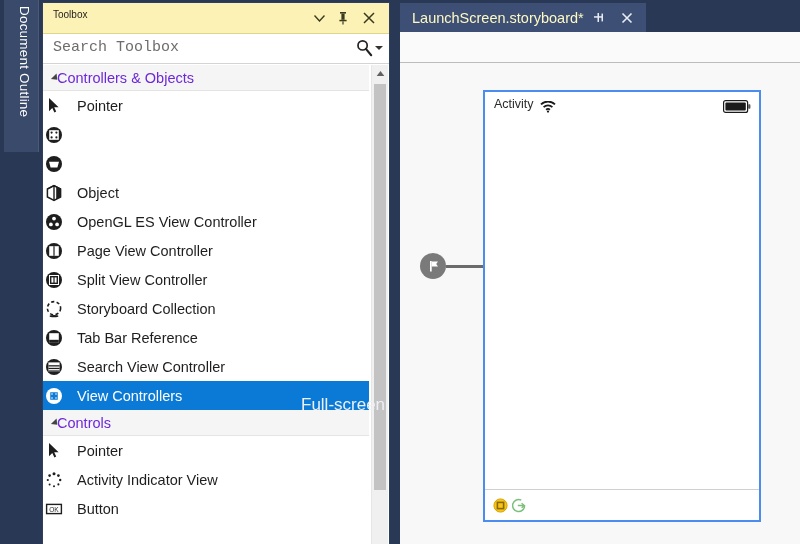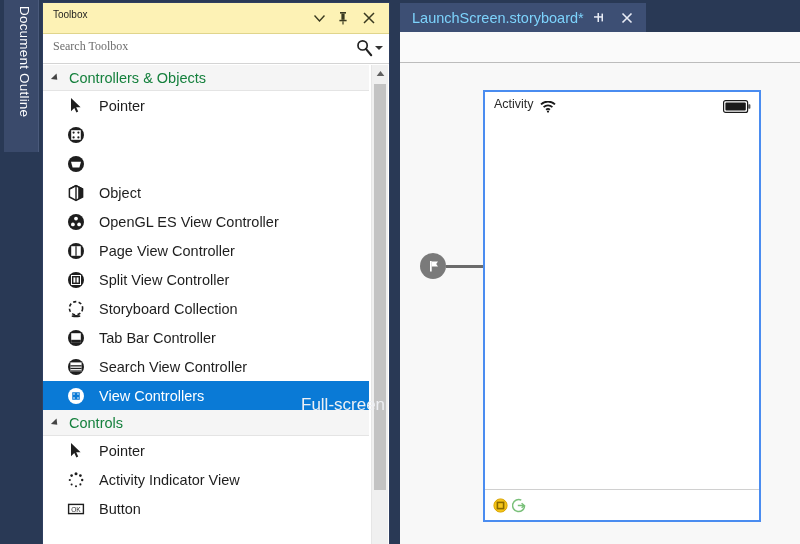--- a/index.html
+++ b/index.html
@@ -83,23 +83,23 @@
     background: #ffffff;
     border-bottom: 1px solid #d4d4d4;
     box-sizing: border-box;
   }
   #search-input {
     position: absolute;
     left: 8px; top: 4px;
     width: 290px;
     border: none;
     outline: none;
-    font-size: 12px;
+    font-size: 15px;
     color: #737373;
-    font-family: Liberation Serif, serif;
+    font-family: Liberation Mono, monospace;
     background: transparent;
   }
   #search-input::placeholder { color: #6d6d6d; opacity: 1; }
   #search-icon-wrap {
     position: absolute;
     right: 16px; top: 5px;
     cursor: pointer;
   }
   #search-caret {
     position: absolute;
@@ -125,41 +125,40 @@
     left: 0; top: 0;
     width: 326px;
     background: #ffffff;
   }
   .group-header {
     position: relative;
     height: 26px;
     line-height: 26px;
     background: #f5f5f5;
     border-bottom: 1px solid #e4e4e4;
-    padding-left: 26px;
+    padding-left: 14px;
     font-size: 14.5px;
-    color: #15803d;
+    color: #6d28d9;
     cursor: pointer;
     box-sizing: border-box;
   }
   .group-arrow {
     position: absolute;
     left: 10px; top: 9px;
     width: 0; height: 0;
     border-top: 4px solid transparent;
     border-bottom: 4px solid transparent;
     border-left: 5px solid #444;
     transform: rotate(45deg);
   }
   .tb-item {
     position: relative;
     height: 29px;
     display: flex;
     align-items: center;
-    padding-left: 22px;
     font-size: 14.5px;
     color: #1e1e1e;
     cursor: pointer;
     box-sizing: border-box;
   }
   .tb-item.selected {
     background: #0a7ad6;
     color: #ffffff;
     width: 326px;
   }
@@ -226,21 +225,21 @@
     height: 29px;
     background: #3d4f74;
     display: flex;
     align-items: center;
     padding: 0 8px 0 12px;
     box-sizing: border-box;
     cursor: pointer;
   }
   #doc-tab-title {
     font-size: 14.5px;
-    color: #7dd3fc;
+    color: #fef9c3;
     white-space: nowrap;
   }
   .tab-btn {
     width: 22px; height: 22px;
     margin-left: 5px;
     display: flex; align-items: center; justify-content: center;
     color: #e8ecf5;
     cursor: pointer;
   }
   #editor-toolbar {
@@ -462,21 +461,21 @@
             <span class="tb-label">Storyboard Collection</span>
           </div>
           <div class="tb-item">
             <span class="tb-icon">
               <svg xmlns="http://www.w3.org/2000/svg" width="20" height="20" viewBox="0 0 20 20">
                 <circle cx="10" cy="10" r="8" fill="#1e1e1e"></circle>
                 <rect x="5.2" y="5.2" width="9.6" height="9.6" fill="#ffffff"></rect>
                 <rect x="5.2" y="11.8" width="9.6" height="3" fill="#1e1e1e"></rect>
               </svg>
             </span>
-            <span class="tb-label">Tab Bar Controller</span>
+            <span class="tb-label">Tab Bar Reference</span>
           </div>
           <div class="tb-item">
             <span class="tb-icon">
               <svg xmlns="http://www.w3.org/2000/svg" width="20" height="20" viewBox="0 0 20 20">
                 <circle cx="10" cy="10" r="8" fill="#1e1e1e"></circle>
                 <rect x="4.4" y="5.4" width="11.2" height="9.2" fill="#ffffff"></rect>
                 <rect x="4.4" y="8.2" width="11.2" height="1.3" fill="#1e1e1e"></rect>
                 <rect x="4.4" y="10.8" width="11.2" height="1.3" fill="#1e1e1e"></rect>
                 <rect x="4.4" y="13.4" width="11.2" height="1.2" fill="#1e1e1e"></rect>
               </svg>

